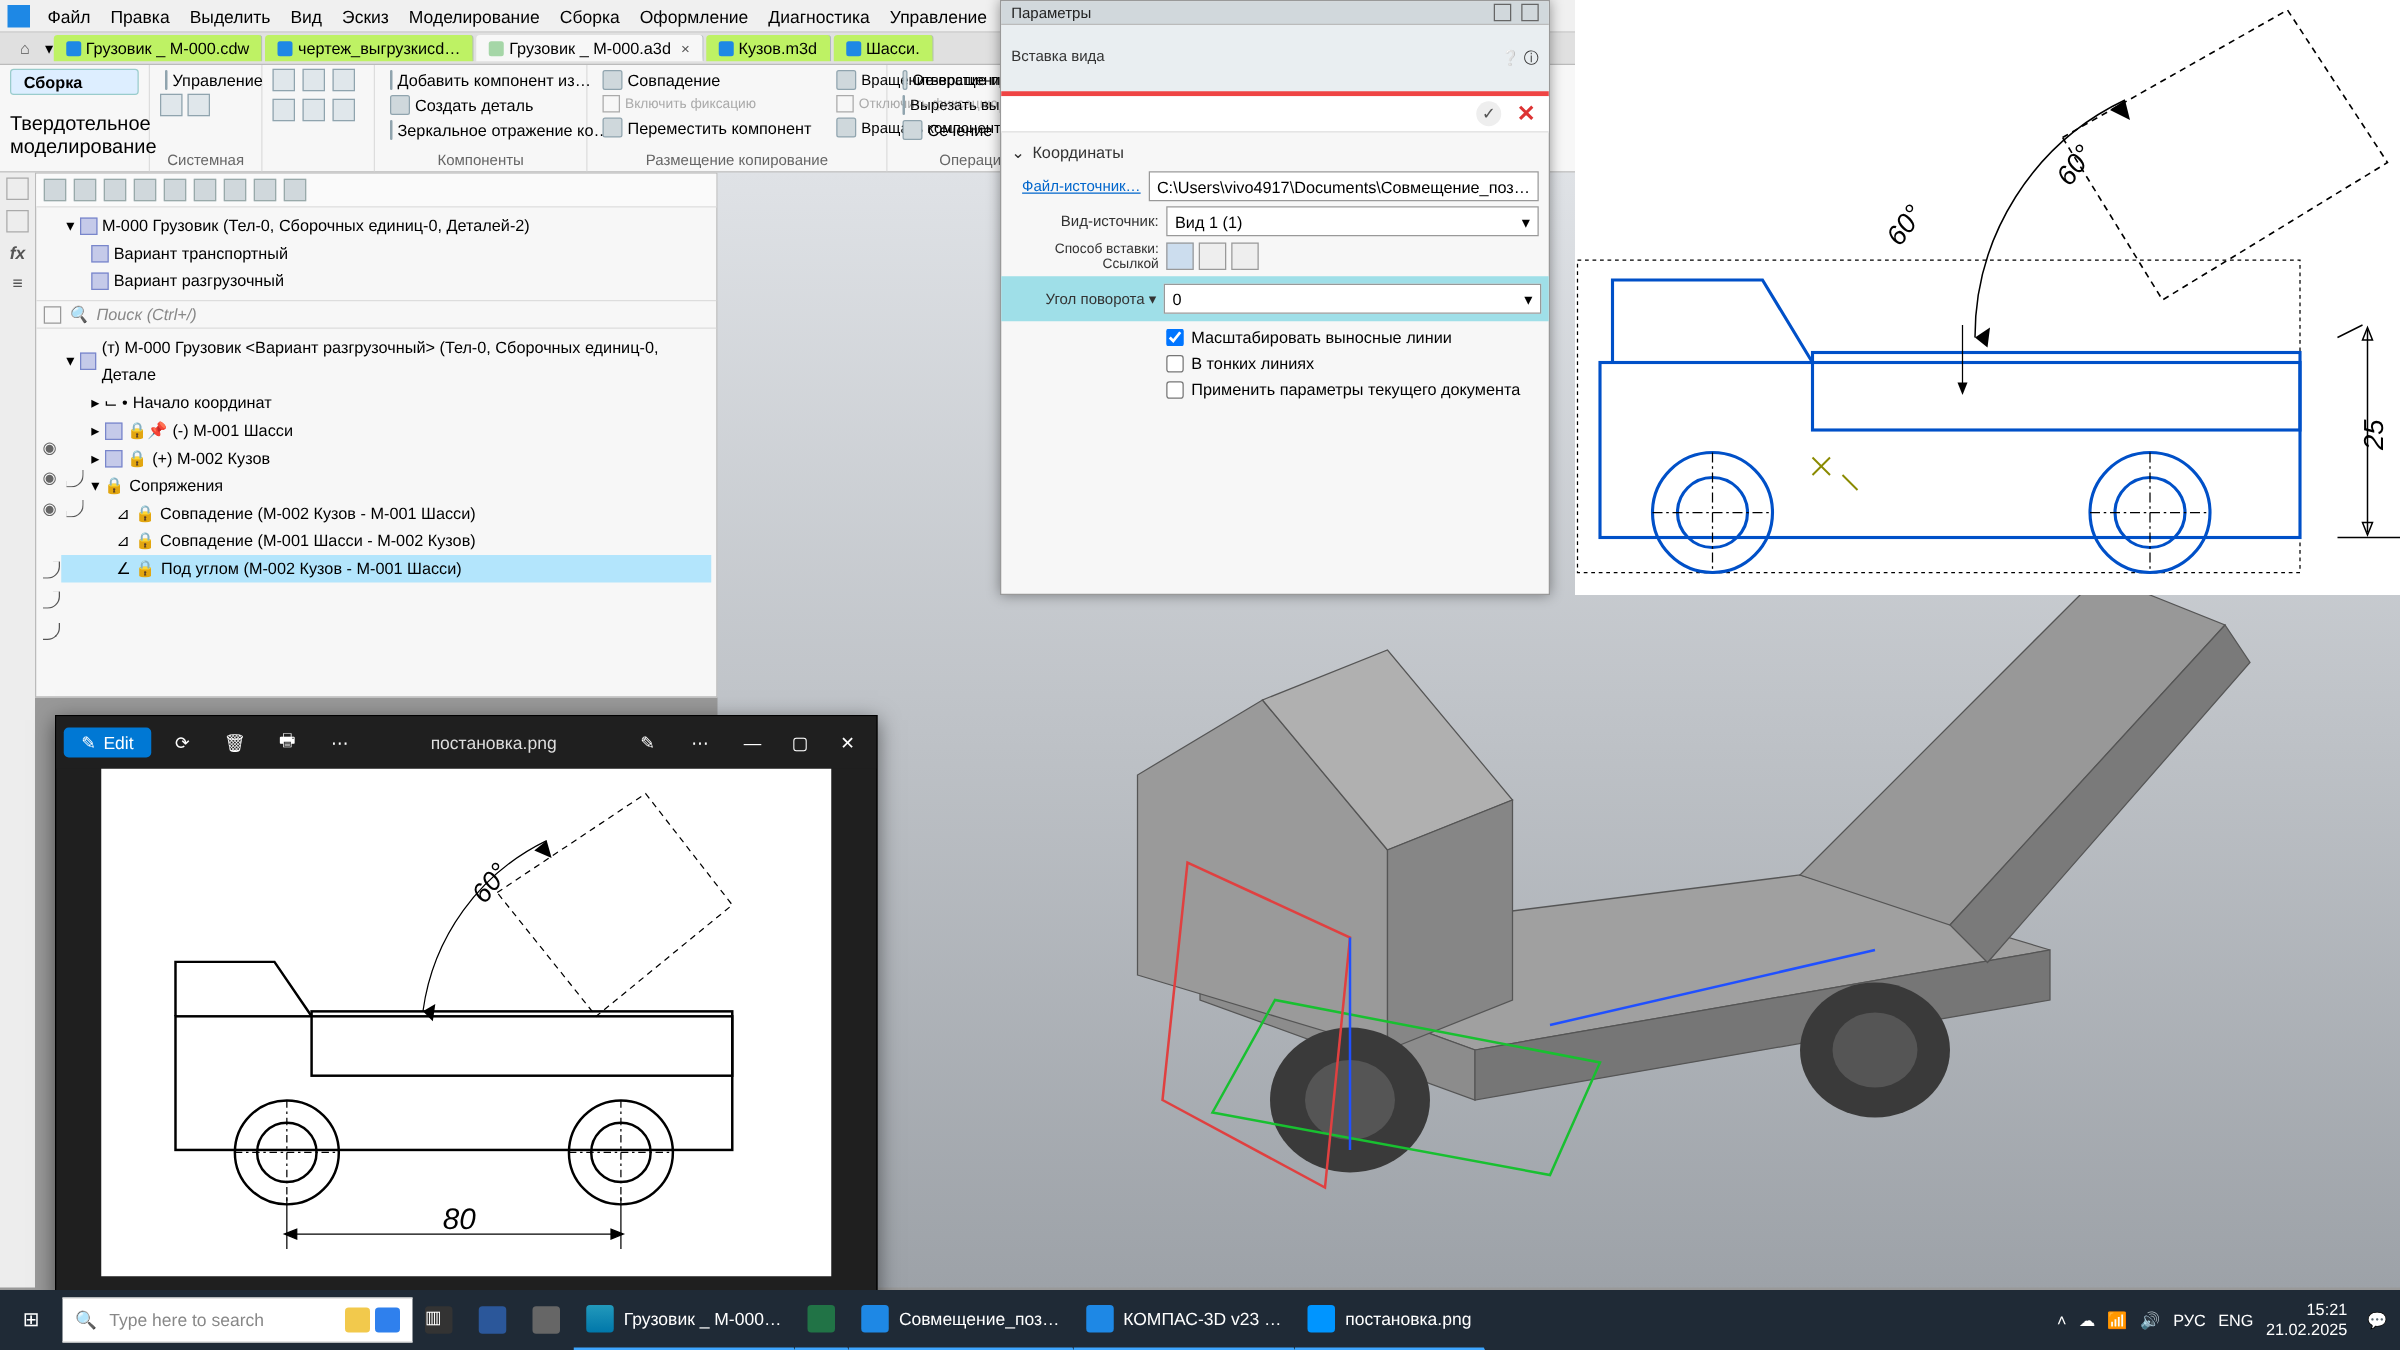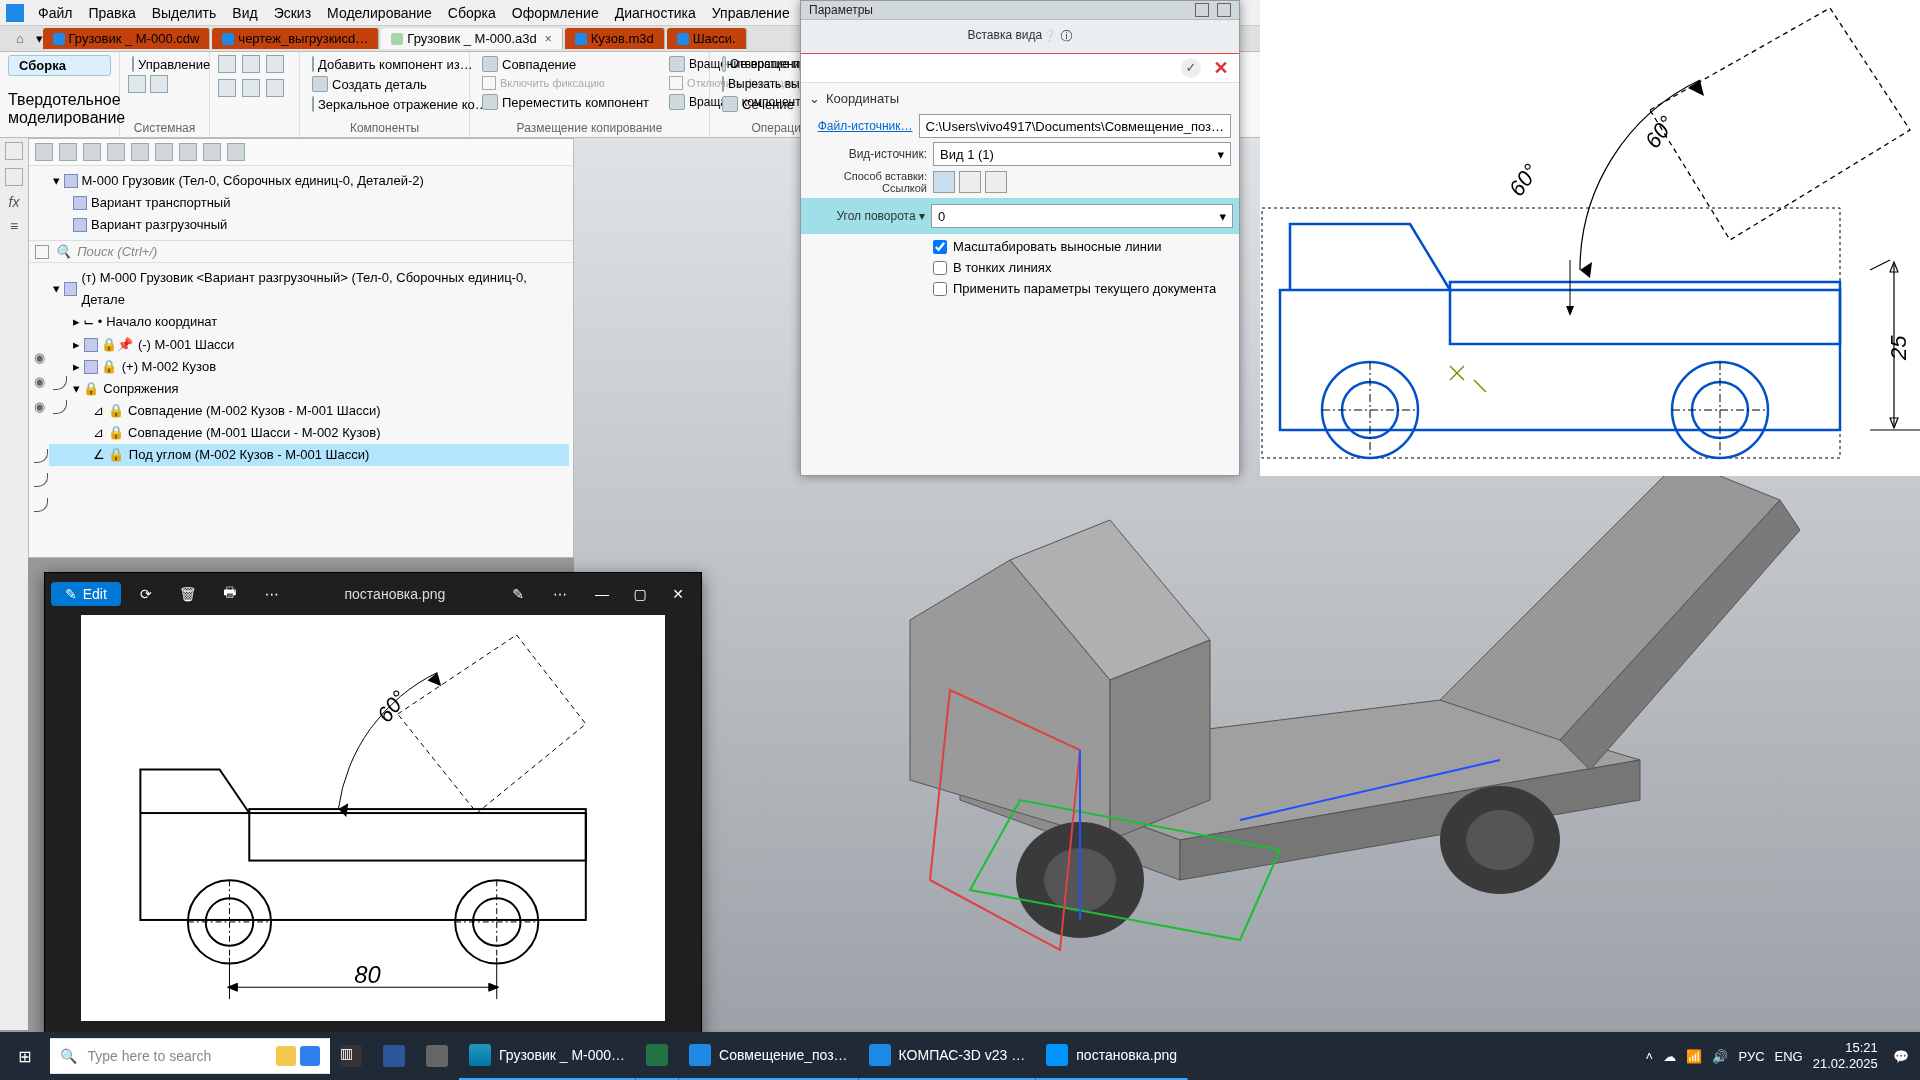--- a/index.html
+++ b/index.html
@@ -2,21 +2,21 @@
 <html><head>
 <meta charset="utf-8">
 <style>
 * { margin:0; padding:0; box-sizing:border-box; font-family:"Segoe UI",Tahoma,sans-serif; }
 body { width:1920px; height:1080px; background:#999; overflow:hidden; position:relative; font-size:14px; color:#000; }
 .menubar { position:absolute; top:0; left:0; right:0; height:26px; background:#f0f0f0; display:flex; align-items:center; padding:0 6px; border-bottom:1px solid #ccc; font-size:14px; }
 .menubar .app-icon { width:18px; height:18px; background:#1e88e5; margin-right:6px; display:inline-block; }
 .menubar span { padding:2px 8px; cursor:pointer; }
 .doc-tabs { position:absolute; top:26px; left:0; right:0; height:26px; background:#e0e0e0; display:flex; align-items:center; padding:0 4px; font-size:13px; border-bottom:1px solid #bbb; }
 .doc-tabs .home { width:20px; height:20px; margin:0 6px; display:flex; align-items:center; justify-content:center; color:#555;}
-.doc-tabs .tab { display:flex; align-items:center; padding:3px 10px; background:#c2410c; border-right:1px solid #b0b8bc; border-radius:3px 3px 0 0; margin-right:2px; gap:4px;}
+.doc-tabs .tab { display:flex; align-items:center; padding:3px 10px; background:#bef264; border-right:1px solid #b0b8bc; border-radius:3px 3px 0 0; margin-right:2px; gap:4px;}
 .doc-tabs .tab.active { background:#f7f7f7; font-weight:500; }
 .doc-tabs .tab .tabicon { width:12px; height:12px; background:#1e88e5; border-radius:2px; }
 .doc-tabs .tab .tabicon.g { background:#a5d6a7;}
 .doc-tabs .tab .close { font-size:12px; color:#555; margin-left:4px; }
 .ribbon { position:absolute; top:52px; left:0; right:0; height:86px; background:#f7f7f7; border-bottom:1px solid #bbb; display:flex; font-size:13px; }
 .ribbon .section { border-right:1px solid #ddd; padding:3px 8px 0 8px; display:flex; flex-direction:column; justify-content:space-between;}
 .ribbon .section .label { text-align:center; color:#666; font-size:12px; padding-bottom:2px;}
 .ribbon .rowstack { display:flex; flex-direction:column; gap:2px;}
 .ribbon .rowstack .rbtn { display:flex; align-items:center; gap:4px; padding:1px 4px; white-space:nowrap; }
 .ribbon .rowstack .rbtn .ricon { width:16px; height:16px; background:#cfd8dc; border:1px solid #90a4ae; border-radius:2px;}
@@ -35,21 +35,21 @@
 .tree .sel { background:#b3e5fc; }
 .search { padding:3px 6px; border-top:1px solid #ddd; border-bottom:1px solid #ddd; color:#888; font-style:italic; display:flex; align-items:center; gap:6px;}
 .search .sicon { width:14px; height:14px; border:1px solid #999; color:#555;}
 .left-strip { position:absolute; top:138px; left:0; width:28px; bottom:50px; background:#ededed; display:flex; flex-direction:column; align-items:center; padding-top:4px; gap:8px; font-size:14px; color:#555;}
 .left-strip .ls { width:18px; height:18px; border:1px solid #aaa; }
 .viewport { position:absolute; top:138px; left:574px; right:0; bottom:50px; background:linear-gradient(#dfe2e6,#9da2a8); }
 .params { position:absolute; top:0; left:800px; width:440px; height:476px; background:#f7f7f7; border:1px solid #999; box-shadow:0 0 10px rgba(0,0,0,.4); font-size:13px; }
 .params .titlebar { background:#d1d8dc; padding:2px 8px; font-size:12px; color:#222; display:flex; justify-content:space-between; align-items:center; border-bottom:1px solid #bbb;}
 .params .titlebar .winbtns { display:flex; gap:8px;}
 .params .titlebar .winbtns span { width:14px; height:14px; border:1px solid #666;}
-.params .sub { padding:8px 8px; font-size:12px; color:#333; background:#e9eef1; border-bottom:1px solid #ef4444; display:flex; justify-content:center;}
+.params .sub { padding:18px 8px; font-size:12px; color:#333; background:#e9eef1; border-bottom:4px solid #ef4444; display:flex; justify-content:space-between;}
 .params .tickclose { padding:4px 8px; display:flex; justify-content:flex-end; gap:10px; border-bottom:1px solid #ddd; background:#fff;}
 .params .tickclose .ok { width:20px; height:20px; border-radius:50%; background:#eee; color:#555; text-align:center; line-height:19px;}
 .params .tickclose .cancel { width:20px; height:20px; color:#d33; font-weight:bold; text-align:center; line-height:20px; font-size:18px;}
 .params .grp { padding:4px 8px; }
 .params .grphdr { color:#333; font-weight:500; padding:4px 0; display:flex; align-items:center; gap:6px; justify-content:flex-end;}
 .params .frow { display:flex; align-items:center; margin:4px 0; gap:6px;}
 .params .frow label { width:118px; text-align:right; color:#333; font-size:12px;}
 .params .frow label.link { color:#0066cc; text-decoration:underline;}
 .params .frow .field { flex:1; background:white; border:1px solid #999; padding:2px 6px; height:24px; display:flex; align-items:center; justify-content:space-between;}
 .params .highlight { background:#9fdfe8; padding:2px 6px; margin:2px -8px;}
@@ -250,21 +250,21 @@
           <span style="font-size:12px;">Коллекция геометрии</span>
         </div>
     </div>
     <div class="label">Массив, копирование</div>
   </div>
 </div>
 
 <div class="left-strip">
   <span class="ls"></span>
   <span class="ls"></span>
-  <span style="font-style:italic;">fx</span>
+  <span style="font-style:italic;font-weight:bold;">fx</span>
   <span>≡</span>
 </div>
 
 <div class="left-pane">
   <div class="toolbar">
     <span class="ticon"></span>
       <span class="ticon"></span>
       <span class="ticon"></span>
       <span class="ticon"></span>
       <span class="ticon"></span>

